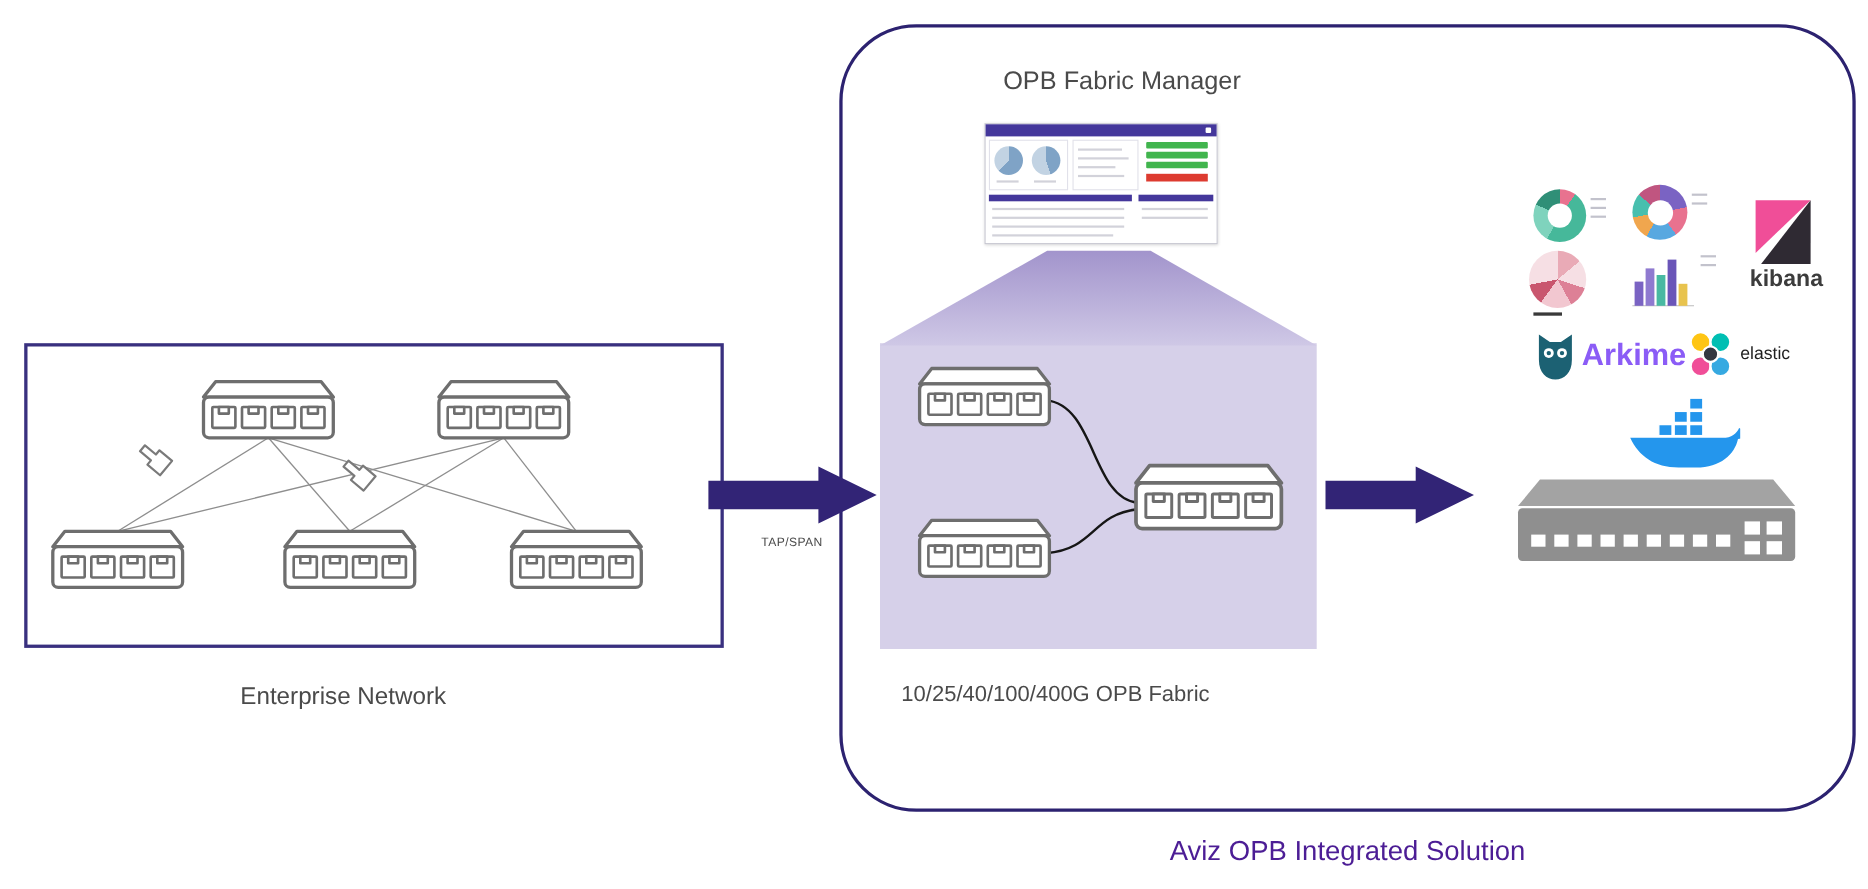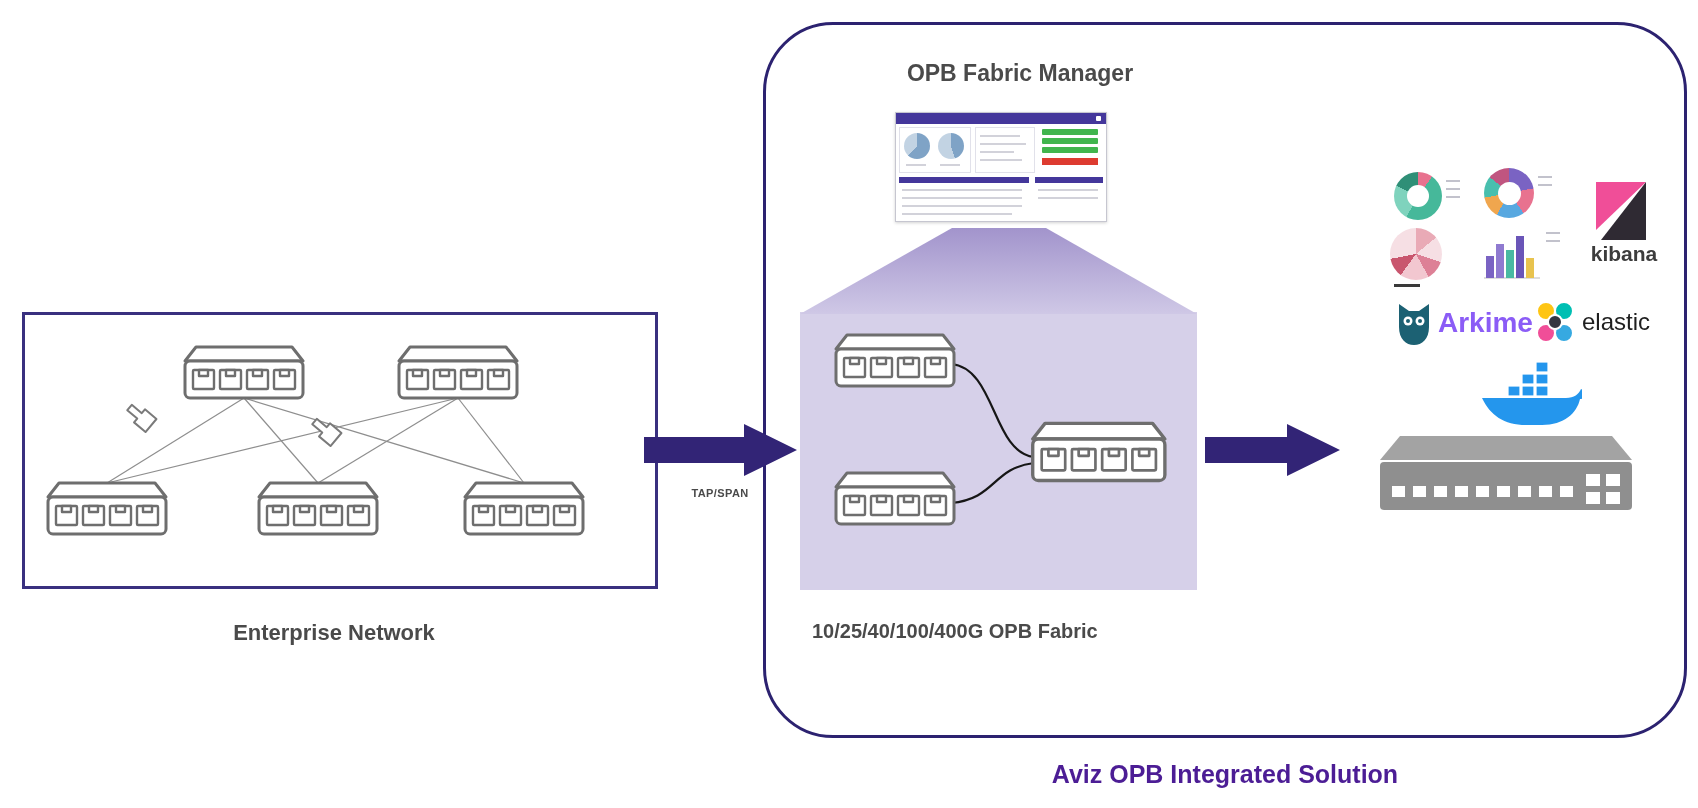--- a/index.html
+++ b/index.html
@@ -1,33 +1,33 @@
 <!DOCTYPE html>
 <html><head>
 <meta charset="utf-8">
 <style>
   *{margin:0;padding:0;box-sizing:border-box}
   body{background:#fff}
   .canvas{position:relative;width:1698px;height:808px;background:#fff;
           font-family:"Liberation Sans",sans-serif;overflow:hidden}
-  .label{position:absolute;color:#4a4a4a;font-weight:bold}
+  .label{position:absolute;color:#4a4a4a;font-weight:normal}
 
   
   .ent-box{position:absolute;left:22px;top:312px;width:636px;height:277px;
            border:3px solid #39307f;background:#fff}
   .ent-svg{position:absolute;left:0;top:0;width:630px;height:271px}
-  .ent-label{left:134px;top:620px;width:400px;text-align:center;font-size:22px}
+  .ent-label{left:112px;top:620px;width:400px;text-align:center;font-size:22px}
 
   
   .solution-box{position:absolute;left:763px;top:22px;width:924px;height:716px;
                 border:3px solid #2c2270;border-radius:70px;background:transparent}
   .fm-label{left:860px;top:60px;width:320px;text-align:center;font-size:23px}
   .fabric-box{position:absolute;left:800px;top:312px;width:397px;height:278px;background:#d6d0e9}
   .fabric-svg{position:absolute;left:800px;top:312px;width:397px;height:278px}
-  .fabric-label{left:812px;top:620px;width:375px;font-size:20px}
+  .fabric-label{left:772px;top:620px;width:375px;text-align:center;font-size:20px}
   .tap-label{left:645px;top:487px;width:150px;text-align:center;font-size:11px;letter-spacing:.4px}
   .title{left:950px;top:760px;width:550px;text-align:center;font-size:25px;color:#4c1d95}
 
   
   .overlay{position:absolute;left:0;top:0;width:1698px;height:808px;pointer-events:none;z-index:5}
 
   
   .dashboard{position:absolute;left:895px;top:112px;width:212px;height:110px;background:#fff;
              border:1px solid #c6c6d0;z-index:4;box-shadow:0 1px 3px rgba(0,0,0,.18)}
   .d-bar{position:absolute;left:0;top:0;width:100%;height:11px;background:#44379b}
@@ -48,21 +48,21 @@
   .kc-dark{position:absolute;height:3px;background:#3a3a3a}
   .kbars{position:absolute;left:92px;top:58px;width:64px;height:58px}
 
   
   .kibana-logo{position:absolute;left:1594px;top:180px;width:54px;height:62px}
   .kibana-text{position:absolute;left:1582px;top:242px;width:84px;text-align:center;
                font-size:21px;font-weight:700;color:#3c3c3c}
   .arkime{position:absolute;left:1396px;top:300px;height:46px;display:flex;align-items:center;gap:6px}
   .arkime-text{font-size:28px;font-weight:800;color:#8b5cf6}
   .elastic{position:absolute;left:1534px;top:300px;height:44px;display:flex;align-items:center;gap:6px}
-  .elastic-text{font-size:24px;font-weight:400;color:#1f1f1f}
+  .elastic-text{font-size:16px;font-weight:400;color:#1f1f1f}
   .docker{position:absolute;left:1478px;top:360px;width:104px;height:76px}
   .server{position:absolute;left:1370px;top:430px;width:272px;height:88px}
 </style>
 </head>
 <body>
 
 <div class="canvas">
 
   <svg width="0" height="0" style="position:absolute">
     <defs>

